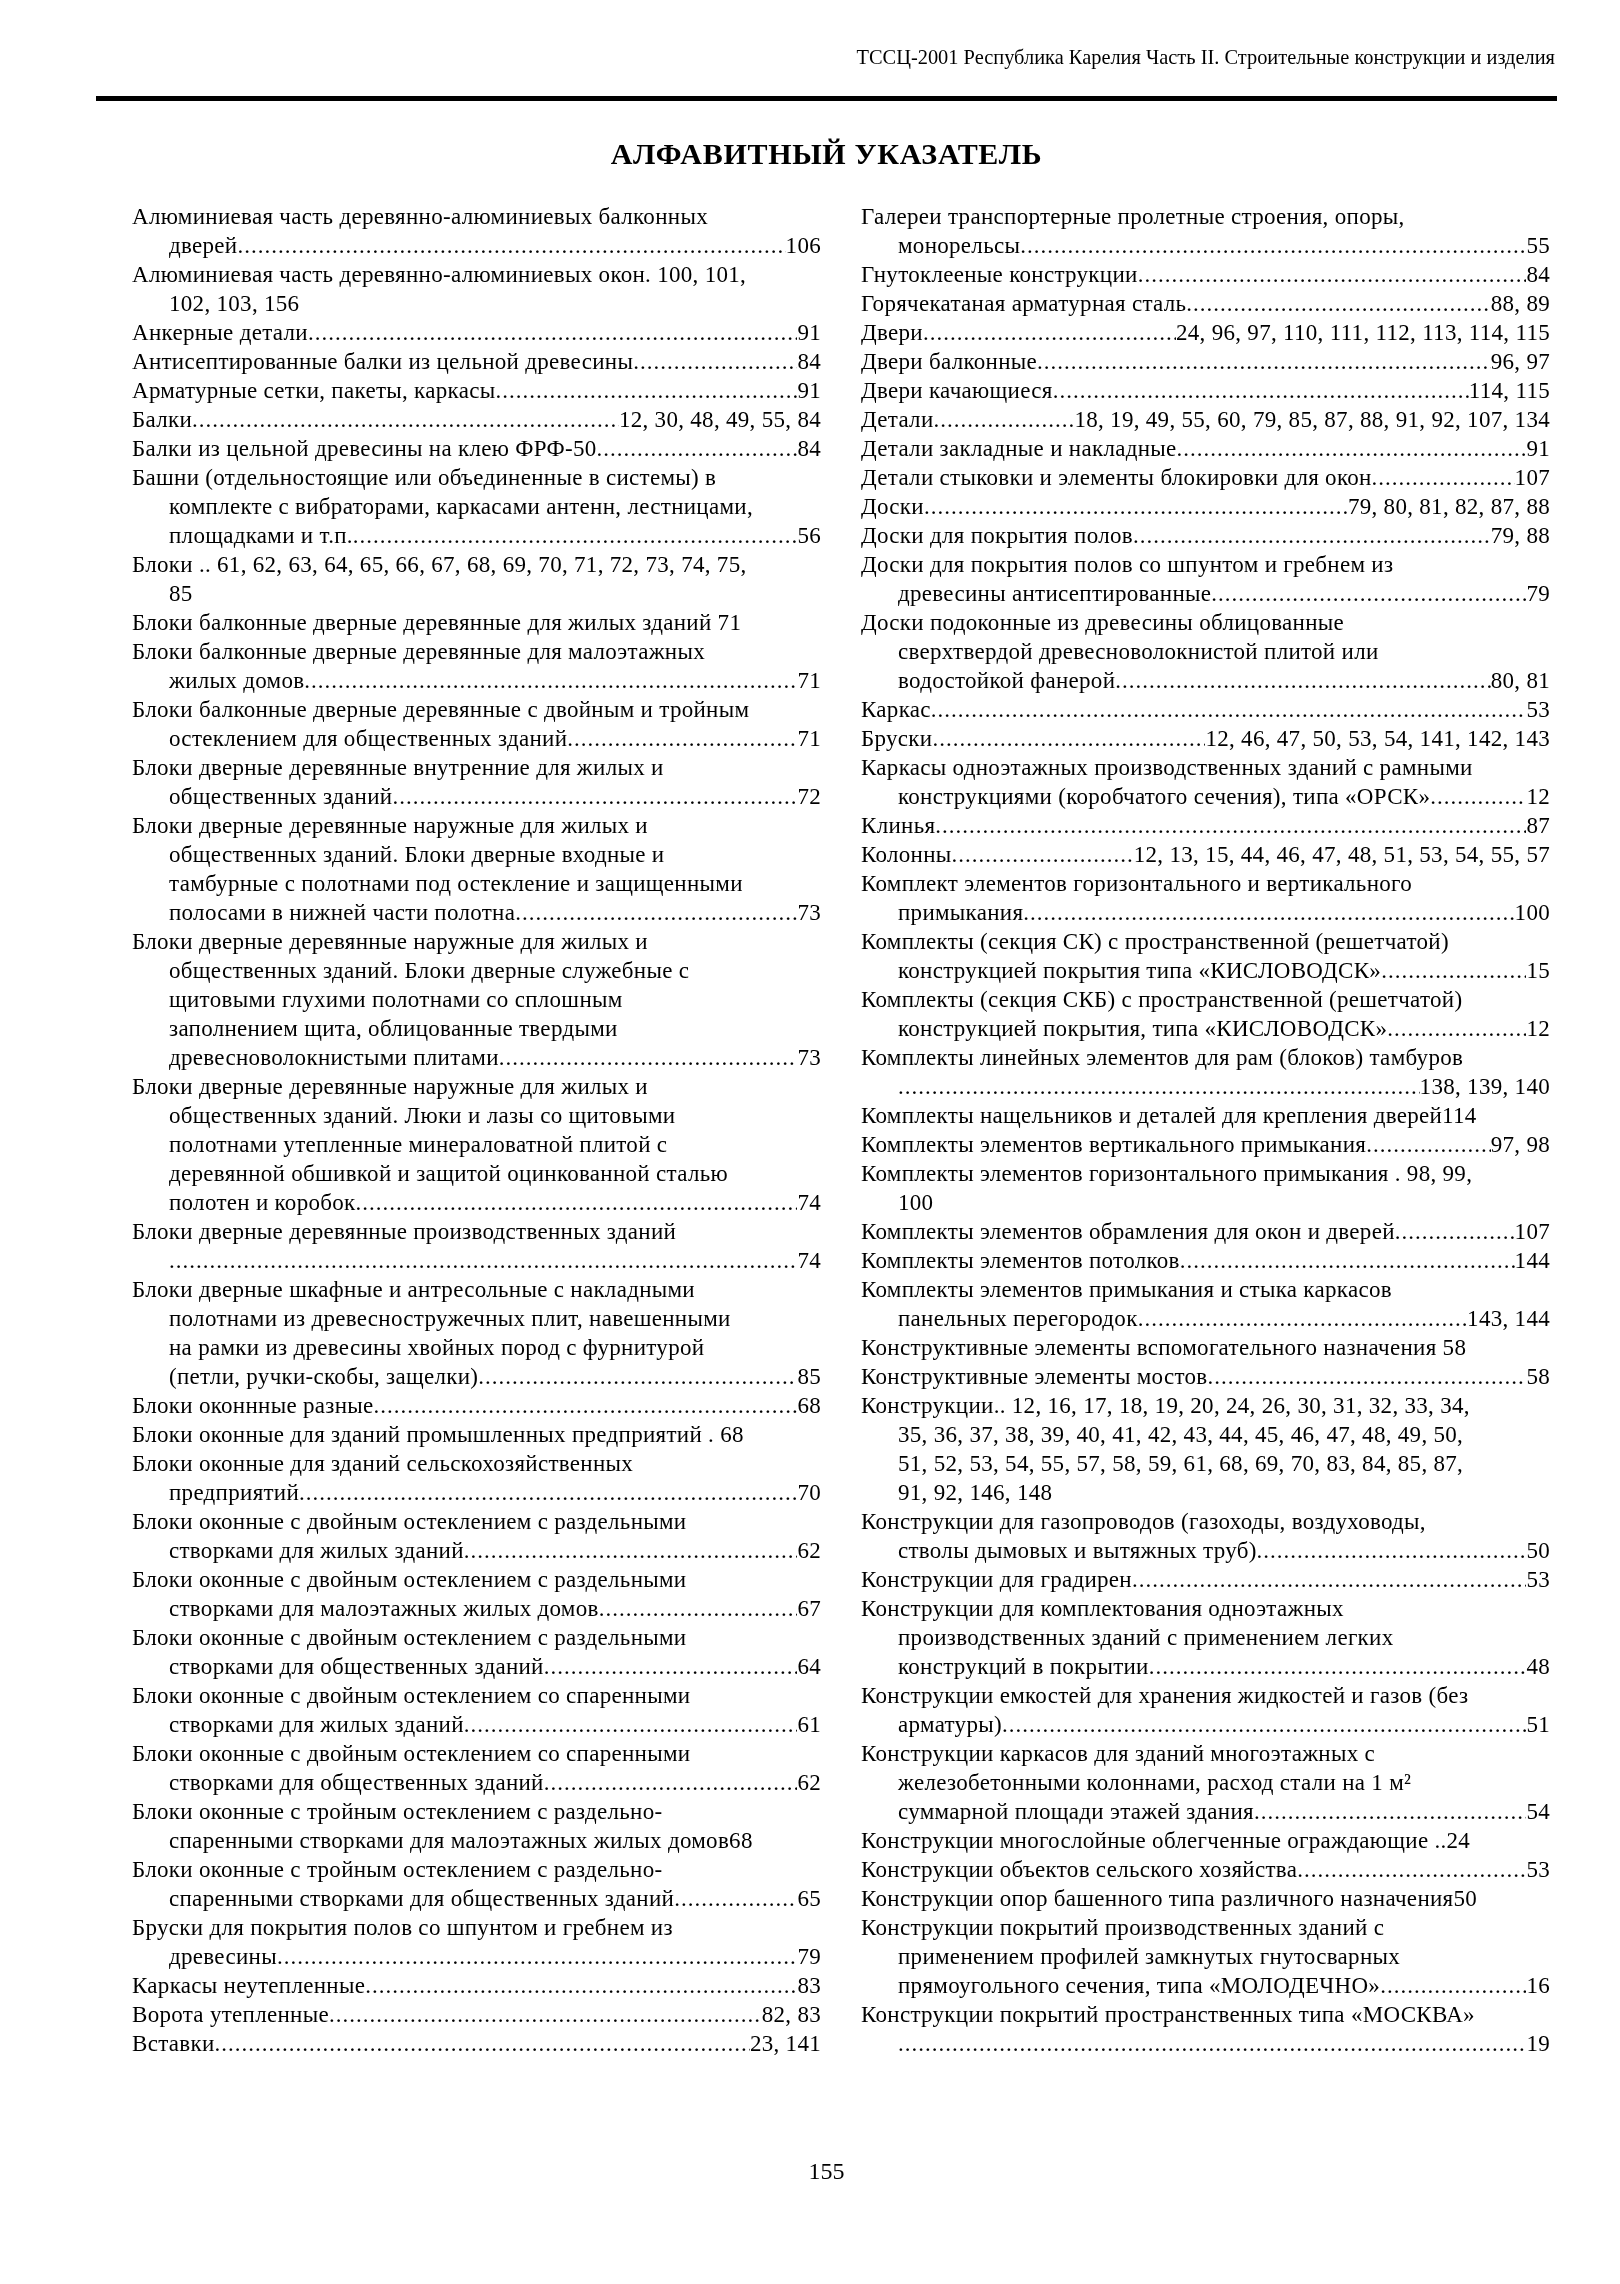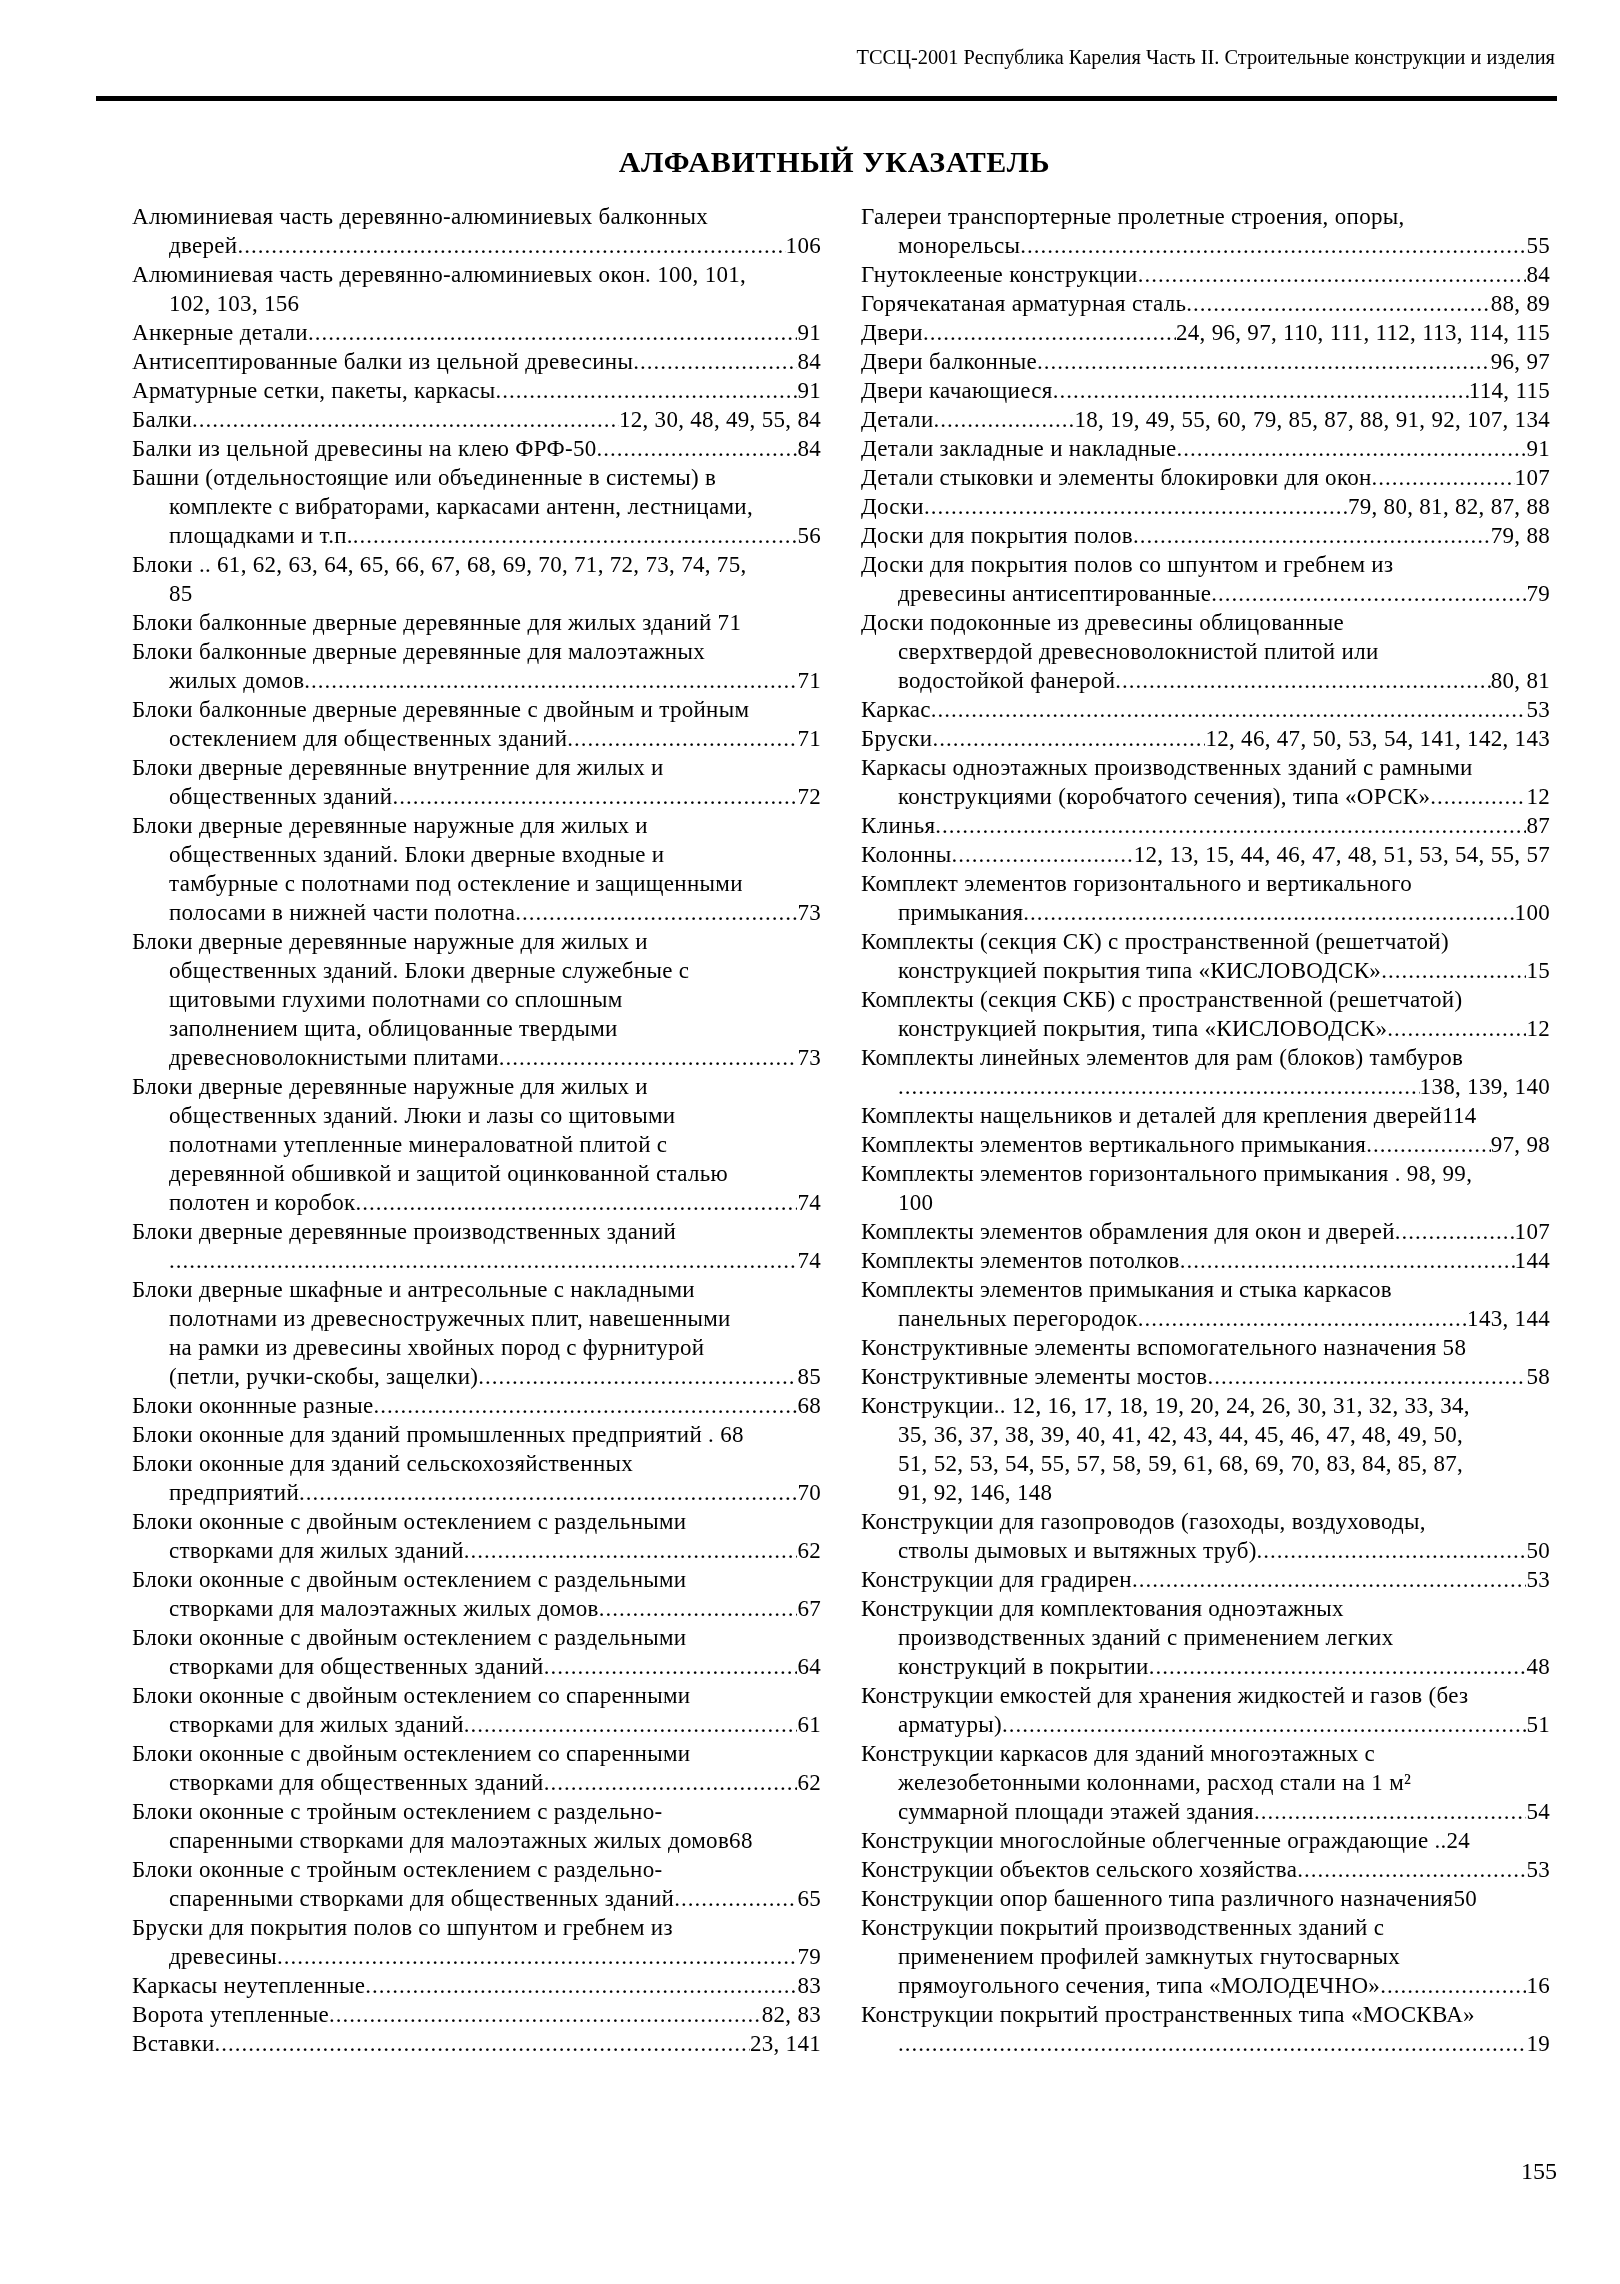--- a/index.html
+++ b/index.html
@@ -28,21 +28,21 @@
     left: 96px;
     width: 1461px;
     height: 4.6px;
     background: #000000;
   }
   .title {
     position: absolute;
     top: 137px;
     left: 96px;
     width: 1461px;
-    margin: 8px;
+    margin: 0;
     text-align: center;
     font-size: 30px;
     font-weight: bold;
     letter-spacing: 0.7px;
   }
   .columns {
     position: absolute;
     top: 202px;
     left: 132px;
     width: 1431px;
@@ -67,21 +67,21 @@
     overflow: hidden;
     white-space: nowrap;
     letter-spacing: 1px;
   }
   .leader-line .pg { white-space: nowrap; flex: 0 0 auto; }
   .page-number {
     position: absolute;
     top: 2158px;
     left: 96px;
     width: 1461px;
-    text-align: right;
+    text-align: center;
     font-size: 24px;
   }
 </style>
 </head>
 <body>
 
 <div class="page">
   <div class="running-header">ТССЦ-2001 Республика Карелия Часть II. Строительные конструкции и изделия</div>
   <div class="header-rule"></div>
   <h1 class="title">АЛФАВИТНЫЙ УКАЗАТЕЛЬ</h1>

